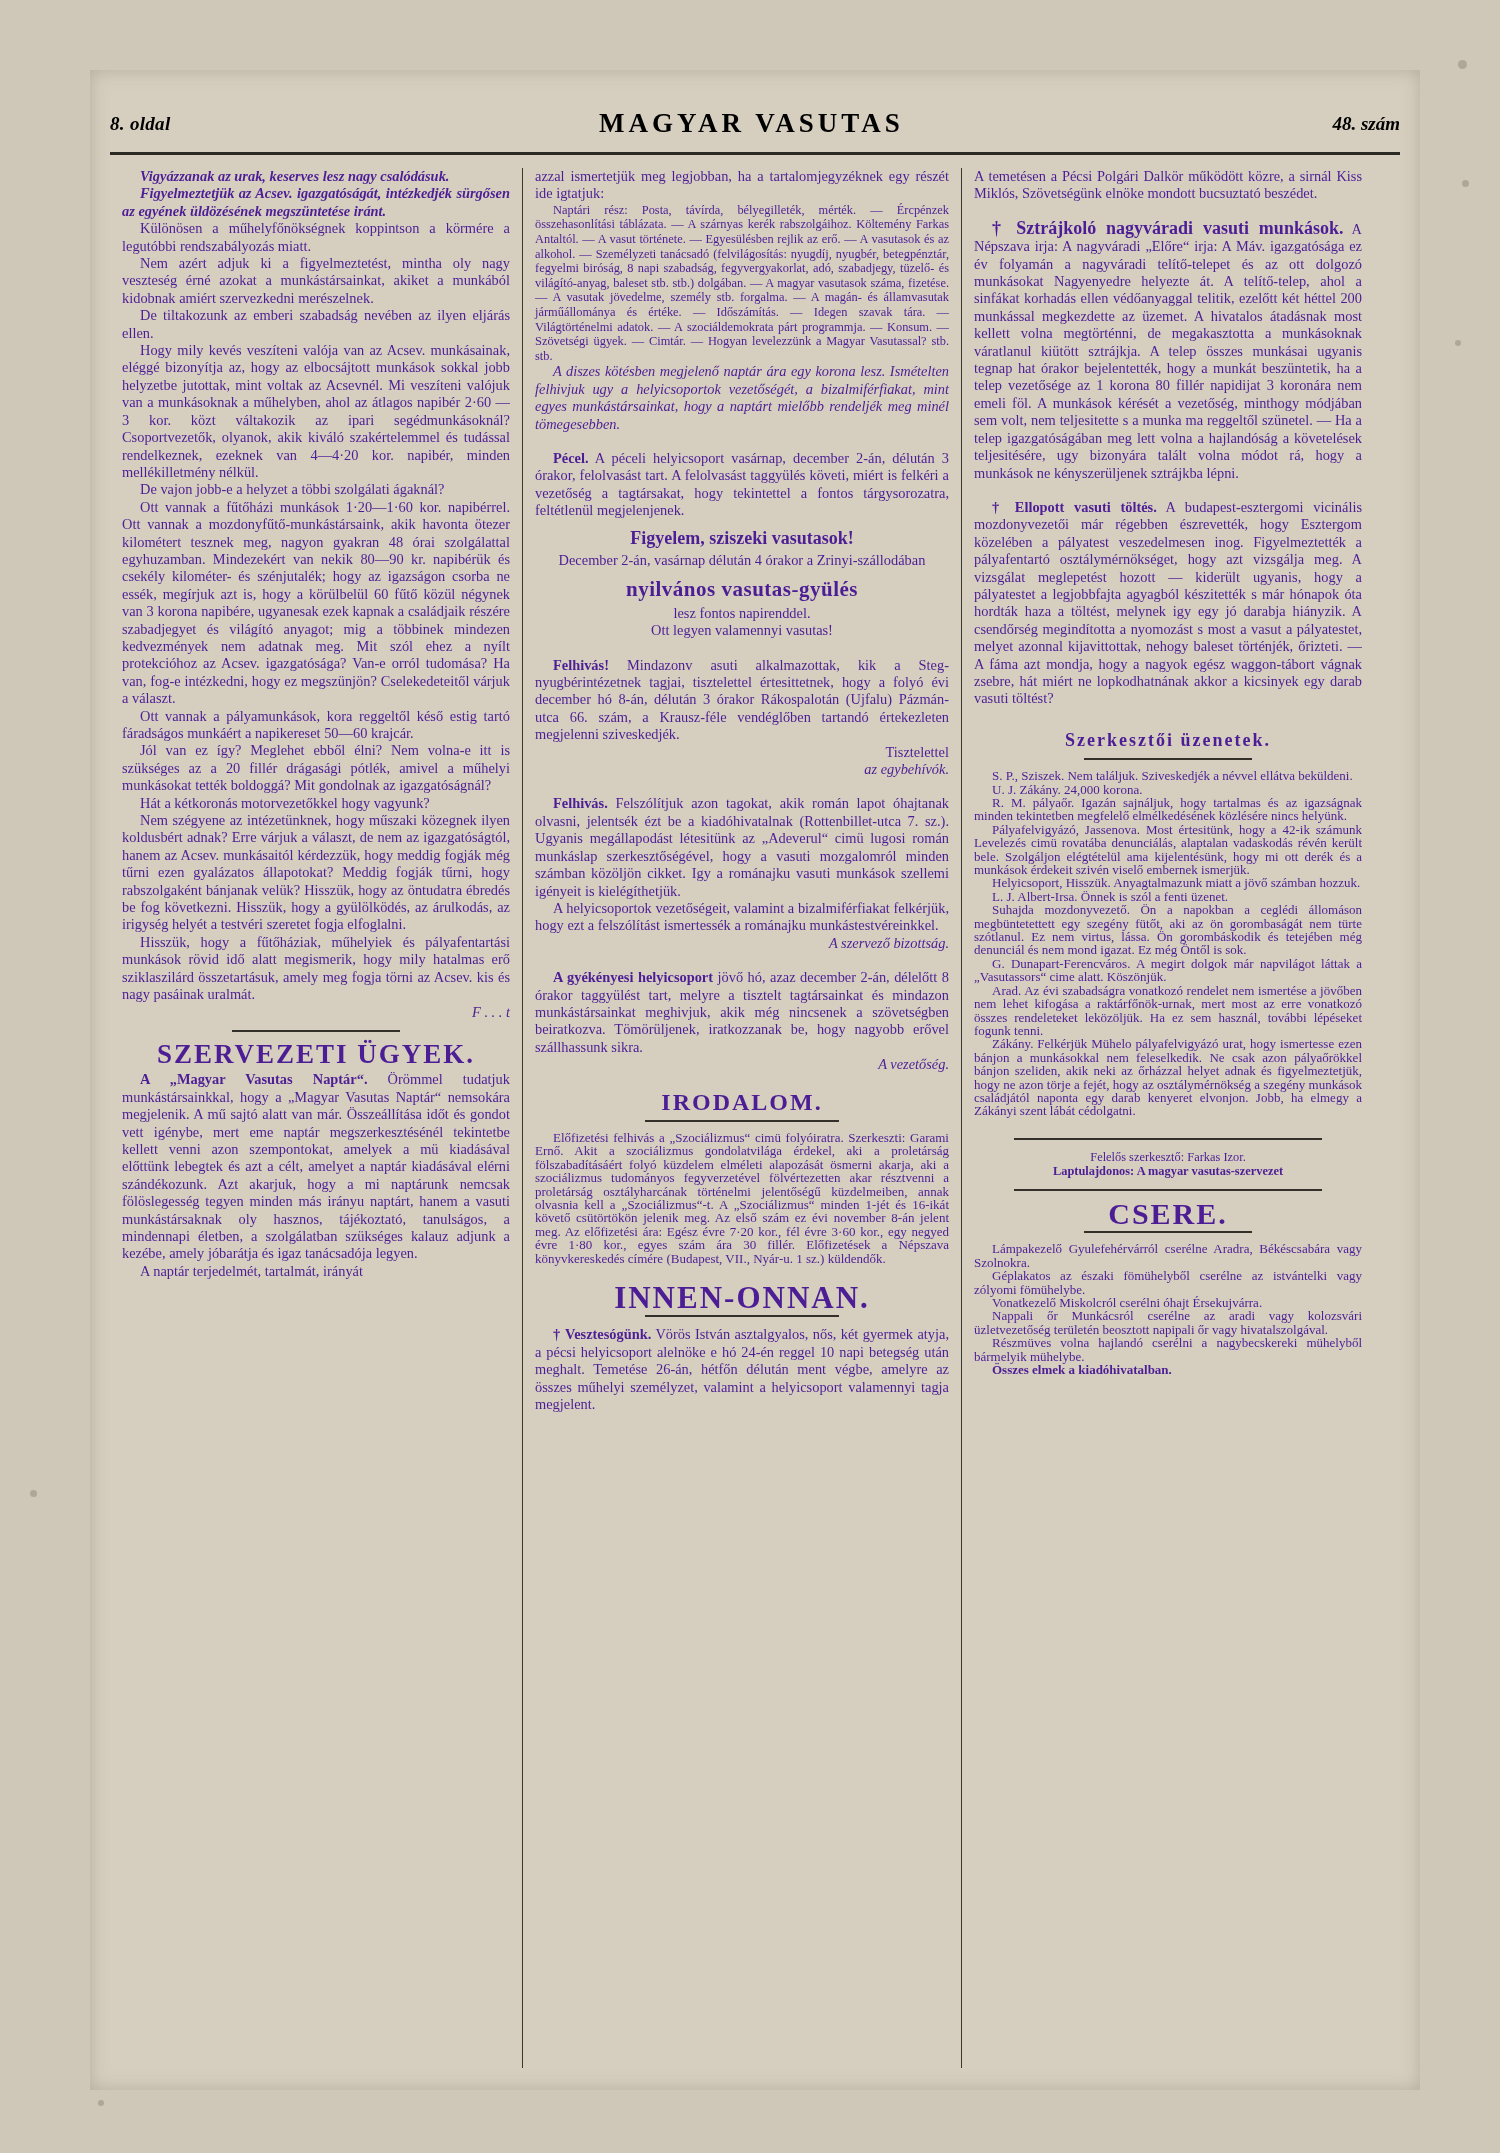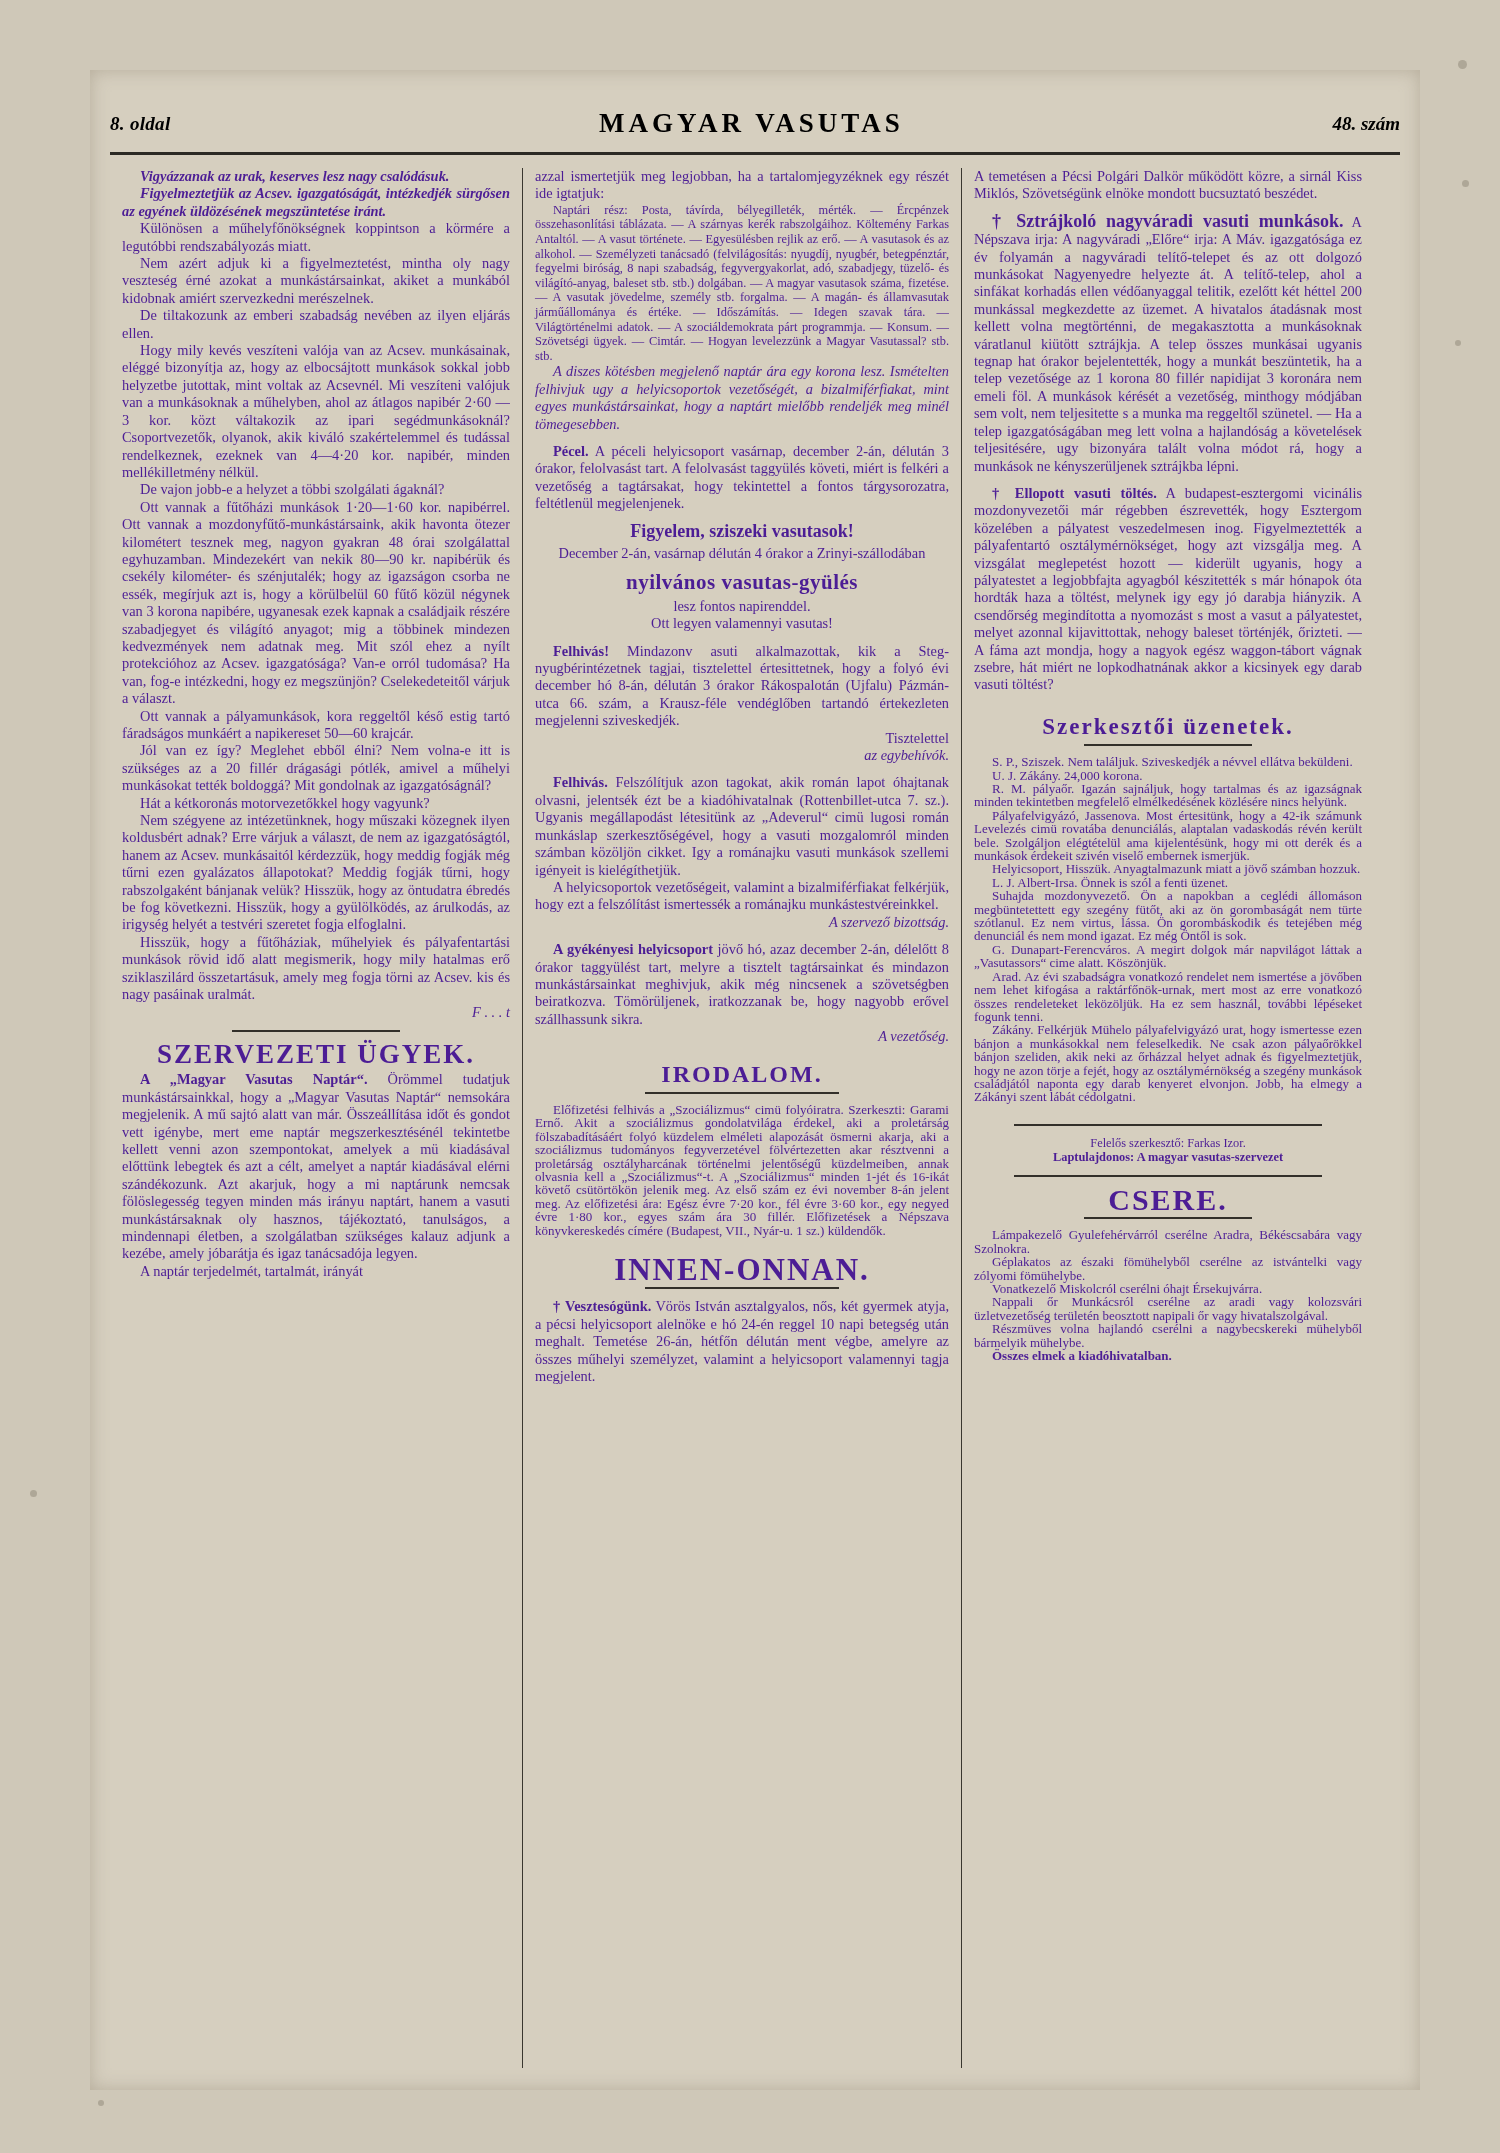--- a/index.html
+++ b/index.html
@@ -83,21 +83,21 @@
   h3.sub2 {
     text-align:center;
     font-size: 18px;
     font-weight:bold;
     margin: 10px 0 5px 0;
   }
   .hrthin { border:0; border-top:2px solid #33302a; margin:10px 40px; }
   .hrshort { border:0; border-top:2px solid #33302a; margin:9px 110px; }
   .small { font-size: 12.4px; line-height: 14.6px; }
   .tiny { font-size: 13px; line-height: 13.4px; text-align:justify;}
-  .blk { margin-top: 10px; }
+  .blk { margin-top: 17px; }
   .spacer6 { height:6px; }
   .spacer10 { height:10px; }
 </style>
 </head>
 <body>
 
 <div class="page">
   <div class="paper"></div>
 
   <div class="speck" style="left:1458px; top:60px; width:9px; height:9px;"></div>
@@ -162,21 +162,21 @@
       <h2 class="sect" style="font-size:31px;">INNEN-ONNAN.</h2>
       <hr class="hrshort">
       <p><span class="bd">† Vesztesógünk.</span><span> Vörös István asztalgyalos, nős, két gyermek atyja, a pécsi helyicsoport alelnöke e hó 24-én reggel 10 napi betegség után meghalt. Temetése 26-án, hétfőn délután ment végbe, amelyre az összes műhelyi személyzet, valamint a helyicsoport valamennyi tagja megjelent.</span></p>
     </div>
 
     <div class="col">
       <p class="noind">A temetésen a Pécsi Polgári Dalkör működött közre, a sirnál Kiss Miklós, Szövetségünk elnöke mondott bucsuztató beszédet.</p>
       <p class="blk"><span class="bd" style="font-size:18px;">† Sztrájkoló nagyváradi vasuti munkások.</span><span> A Népszava irja: A nagyváradi „Előre“ irja: A Máv. igazgatósága ez év folyamán a nagyváradi telítő-telepet és az ott dolgozó munkásokat Nagyenyedre helyezte át. A telítő-telep, ahol a sinfákat korhadás ellen védőanyaggal telitik, ezelőtt két héttel 200 munkással megkezdette az üzemet. A hivatalos átadásnak most kellett volna megtörténni, de megakasztotta a munkásoknak váratlanul kiütött sztrájkja. A telep összes munkásai ugyanis tegnap hat órakor bejelentették, hogy a munkát beszüntetik, ha a telep vezetősége az 1 korona 80 fillér napidijat 3 koronára nem emeli föl. A munkások kérését a vezetőség, minthogy módjában sem volt, nem teljesitette s a munka ma reggeltől szünetel. — Ha a telep igazgatóságában meg lett volna a hajlandóság a követelések teljesitésére, ugy bizonyára talált volna módot rá, hogy a munkások ne kényszerüljenek sztrájkba lépni.</span></p>
       <p class="blk"><span class="bd">† Ellopott vasuti töltés.</span><span> A budapest-esztergomi vicinális mozdonyvezetői már régebben észrevették, hogy Esztergom közelében a pályatest veszedelmesen inog. Figyelmeztették a pályafentartó osztálymérnökséget, hogy azt vizsgálja meg. A vizsgálat meglepetést hozott — kiderült ugyanis, hogy a pályatestet a legjobbfajta agyagból készitették s már hónapok óta hordták haza a töltést, melynek igy egy jó darabja hiányzik. A csendőrség megindította a nyomozást s most a vasut a pályatestet, melyet azonnal kijavittottak, nehogy baleset történjék, őrizteti. — A fáma azt mondja, hogy a nagyok egész waggon-tábort vágnak zsebre, hát miért ne lopkodhatnának akkor a kicsinyek egy darab vasuti töltést?</span></p>
       <div class="spacer10"></div>
-      <h2 class="sect" style="font-size:23px;">Szerkesztői üzenetek.</h2>
+      <h2 class="sect" style="font-size:18px;">Szerkesztői üzenetek.</h2>
       <hr class="hrshort">
       <p class="tiny">S. P., Sziszek. Nem találjuk. Sziveskedjék a névvel ellátva beküldeni.</p>
       <p class="tiny">U. J. Zákány. 24,000 korona.</p>
       <p class="tiny">R. M. pályaőr. Igazán sajnáljuk, hogy tartalmas és az igazságnak minden tekintetben megfelelő elmélkedésének közlésére nincs helyünk.</p>
       <p class="tiny">Pályafelvigyázó, Jassenova. Most értesitünk, hogy a 42-ik számunk Levelezés cimü rovatába denunciálás, alaptalan vadaskodás révén került bele. Szolgáljon elégtételül ama kijelentésünk, hogy mi ott derék és a munkások érdekeit szivén viselő embernek ismerjük.</p>
       <p class="tiny">Helyicsoport, Hisszük. Anyagtalmazunk miatt a jövő számban hozzuk.</p>
       <p class="tiny">L. J. Albert-Irsa. Önnek is szól a fenti üzenet.</p>
       <p class="tiny">Suhajda mozdonyvezető. Ön a napokban a ceglédi állomáson megbüntetettett egy szegény fütőt, aki az ön gorombaságát nem türte szótlanul. Ez nem virtus, lássa. Ön gorombáskodik és tetejében még denunciál és nem mond igazat. Ez még Öntől is sok.</p>
       <p class="tiny">G. Dunapart-Ferencváros. A megirt dolgok már napvilágot láttak a „Vasutassors“ cime alatt. Köszönjük.</p>
       <p class="tiny">Arad. Az évi szabadságra vonatkozó rendelet nem ismertése a jövőben nem lehet kifogása a raktárfőnök-urnak, mert most az erre vonatkozó összes rendeleteket leközöljük. Ha ez sem használ, további lépéseket fogunk tenni.</p>

